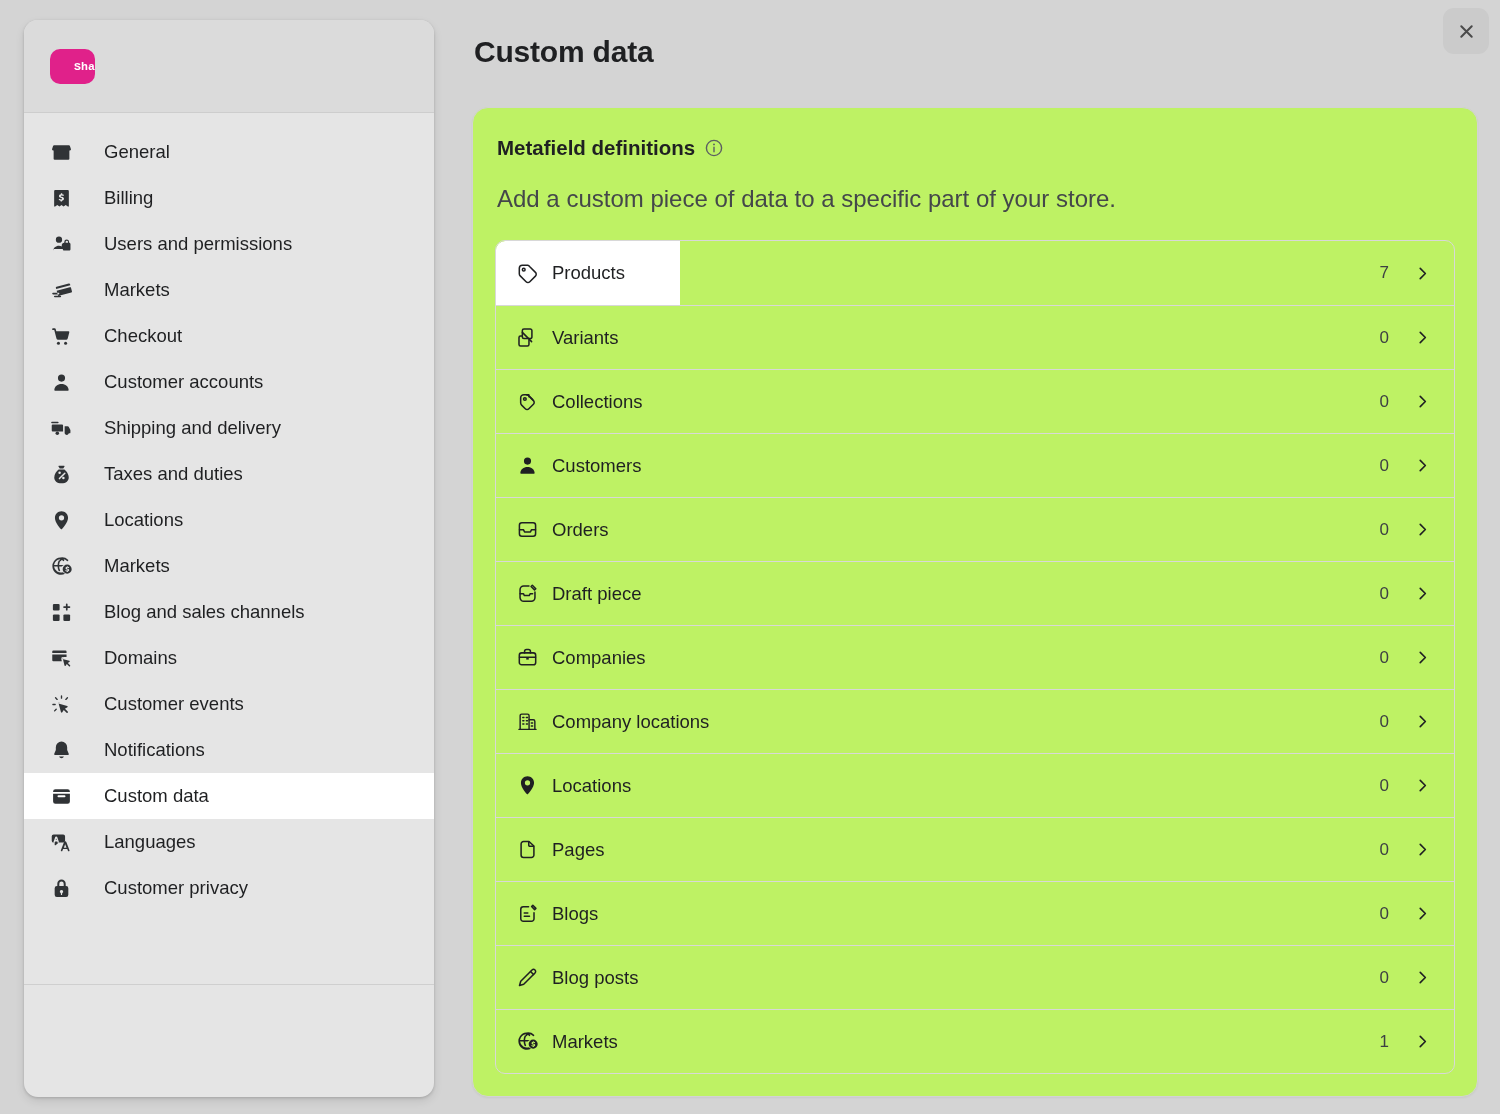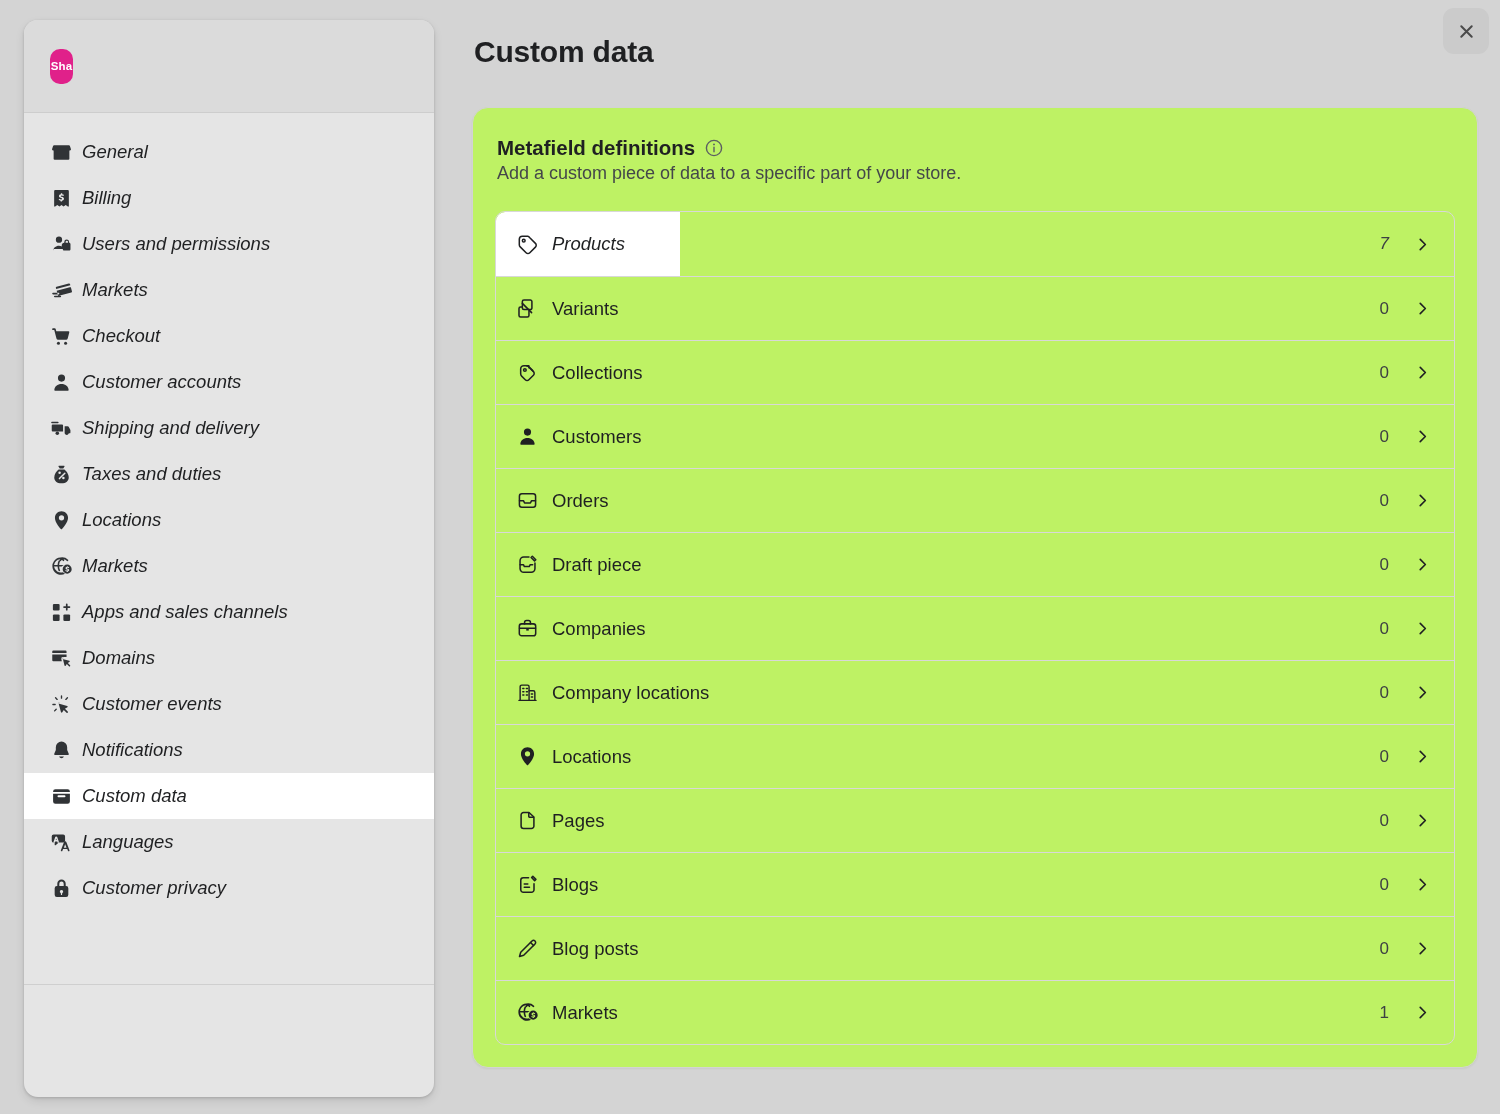--- a/index.html
+++ b/index.html
@@ -51,48 +51,48 @@
     height: 93px;
     background: #dbdbdb;
     border-bottom: 1px solid #cdcdcd;
     display: flex;
     align-items: center;
     padding: 0 26px;
     flex: 0 0 auto;
     box-sizing: border-box;
   }
   .avatar {
-    width: 23px;
+    width: 45px;
     height: 35px;
     border-radius: 10px;
     display: flex;
     align-items: center;
-    justify-content: center;
+    justify-content: flex-end;
     color: #ffffff;
     font-size: 11.5px;
     font-weight: 600;
     letter-spacing: .1px;
     cursor: pointer;
+    font-family: Liberation Mono, monospace;
   }
   .nav {
     flex: 1 1 auto;
     padding-top: 16px;
     overflow: hidden;
   }
   .nav-item {
     display: flex;
     align-items: center;
     height: 46px;
     padding-left: 26px;
-    gap: 10px;
+    gap: 32px;
     cursor: pointer;
     color: #1f2022;
     font-size: 18.5px;
     box-sizing: border-box;
-    font-style: italic;
   }
   .nav-item .ico {
     width: 22px;
     height: 22px;
     display: flex;
     align-items: center;
     justify-content: center;
     flex: 0 0 22px;
     color: #303336;
   }
@@ -135,23 +135,23 @@
     gap: 9px;
     padding-left: 2px;
   }
   .card-title {
     font-size: 20.5px;
     font-weight: 700;
     color: #1f2022;
   }
   .info-icon { display: flex; align-items: center; color: #5c5f62; cursor: pointer; }
   .card-sub {
-    margin-top: 3px;
+    margin-top: 25px;
     padding-left: 2px;
-    font-size: 18px;
+    font-size: 24px;
     color: #44474a;
   }
 
   .list {
     margin-top: 27px;
     border: 1px solid #d8d8d8;
     border-radius: 10px;
     background: transparent;
     overflow: hidden;
   }
@@ -161,21 +161,20 @@
     height: 64px;
     padding: 0 22px 0 20px;
     cursor: pointer;
     position: relative;
     box-sizing: border-box;
   }
   .row + .row { border-top: 1px solid #d8d8d8; }
   .row.selected {
     background: transparent;
     border-top: none;
-    font-style: italic;
   }
   .row.selected .row-hl {
     position: absolute;
     left: 0;
     top: 0;
     width: 184px;
     height: 100%;
     background: #ffffff;
     border-top-left-radius: 9px;
     z-index: 0;
@@ -321,21 +320,21 @@
       </div>
       <div class="nav-item">
         <span class="ico">
           <svg width="21" height="21" viewBox="0 0 20 20" fill="currentColor">
             <rect x="1.8" y="1.8" width="6.4" height="6.4" rx="1.1"></rect>
             <rect x="1.8" y="11.8" width="6.4" height="6.4" rx="1.1"></rect>
             <rect x="11.8" y="11.8" width="6.4" height="6.4" rx="1.1"></rect>
             <path d="M15 1.4a.8.8 0 0 1 .8.8v1.8h1.8a.8.8 0 0 1 0 1.6h-1.8v1.8a.8.8 0 0 1-1.6 0V5.6h-1.8a.8.8 0 0 1 0-1.6h1.8V2.2a.8.8 0 0 1 .8-.8Z"></path>
           </svg>
         </span>
-        <span>Apps and sales channels</span>
+        <span>Blog and sales channels</span>
       </div>
       <div class="nav-item">
         <span class="ico">
           <svg width="21" height="21" viewBox="0 0 20 20" fill="currentColor">
             <path d="M2.2 2.4h11.6a1 1 0 0 1 1 1v1.3H1.2V3.4a1 1 0 0 1 1-1Zm-1 3.9h13.6v2.35h-3.4a1.6 1.6 0 0 0-1.56 1.97l.5 2.08H2.2a1 1 0 0 1-1-1V6.3Z"></path>
             <path d="M12 9.4a.6.6 0 0 0-.73.73l1.6 6.6a.6.6 0 0 0 1.08.2l1.1-1.62 2.08 2.08a.7.7 0 0 0 1-1l-2.08-2.08 1.62-1.1a.6.6 0 0 0-.2-1.08l-6.6-1.6Z"></path>
           </svg>
         </span>
         <span>Domains</span>
       </div>

